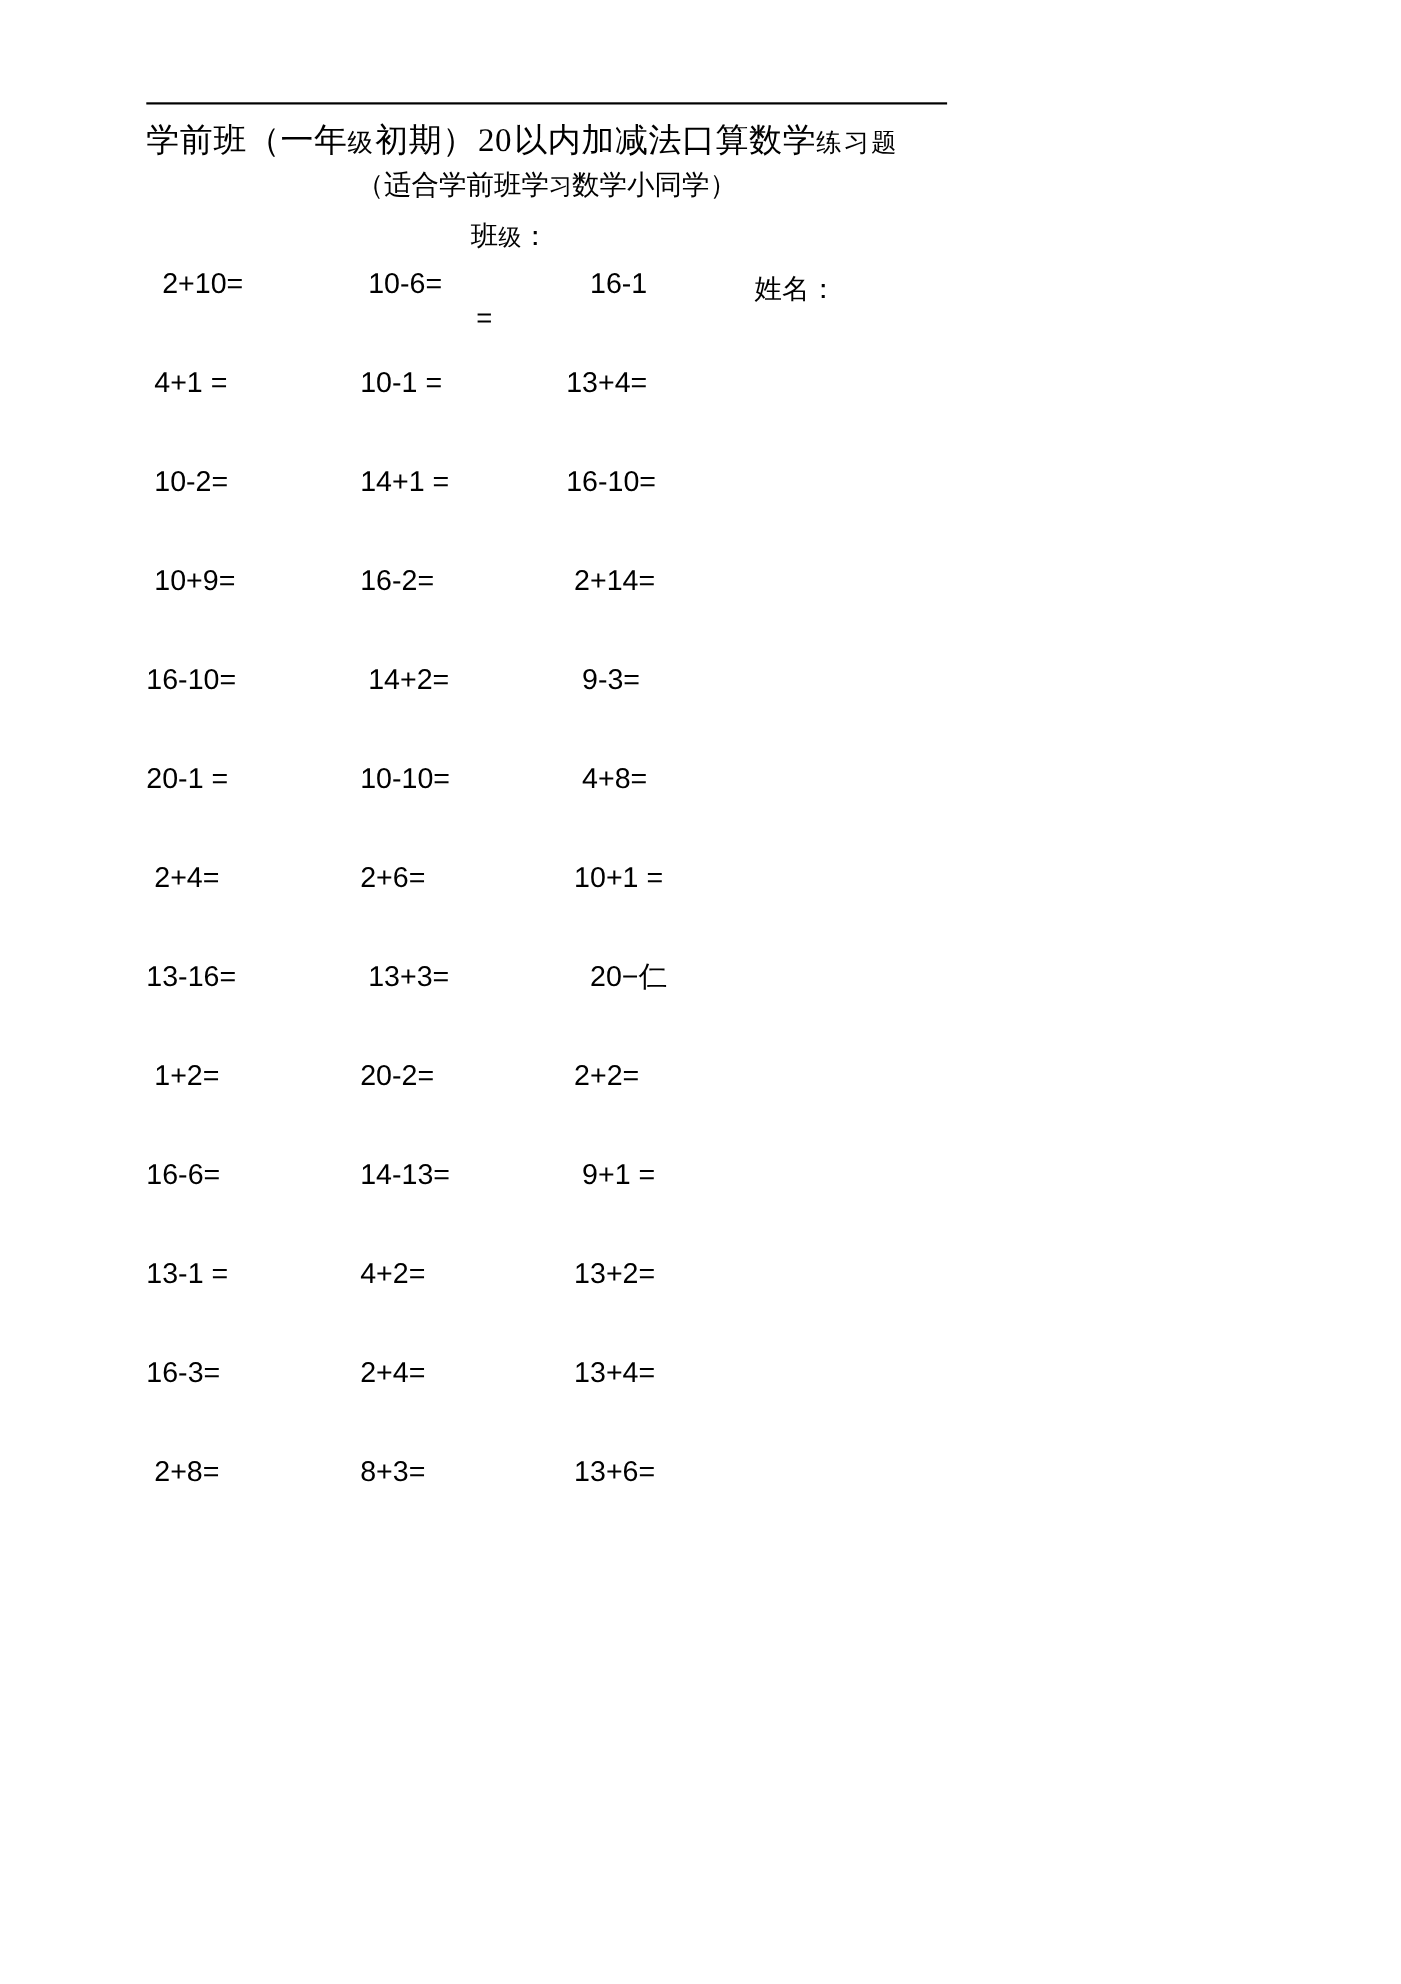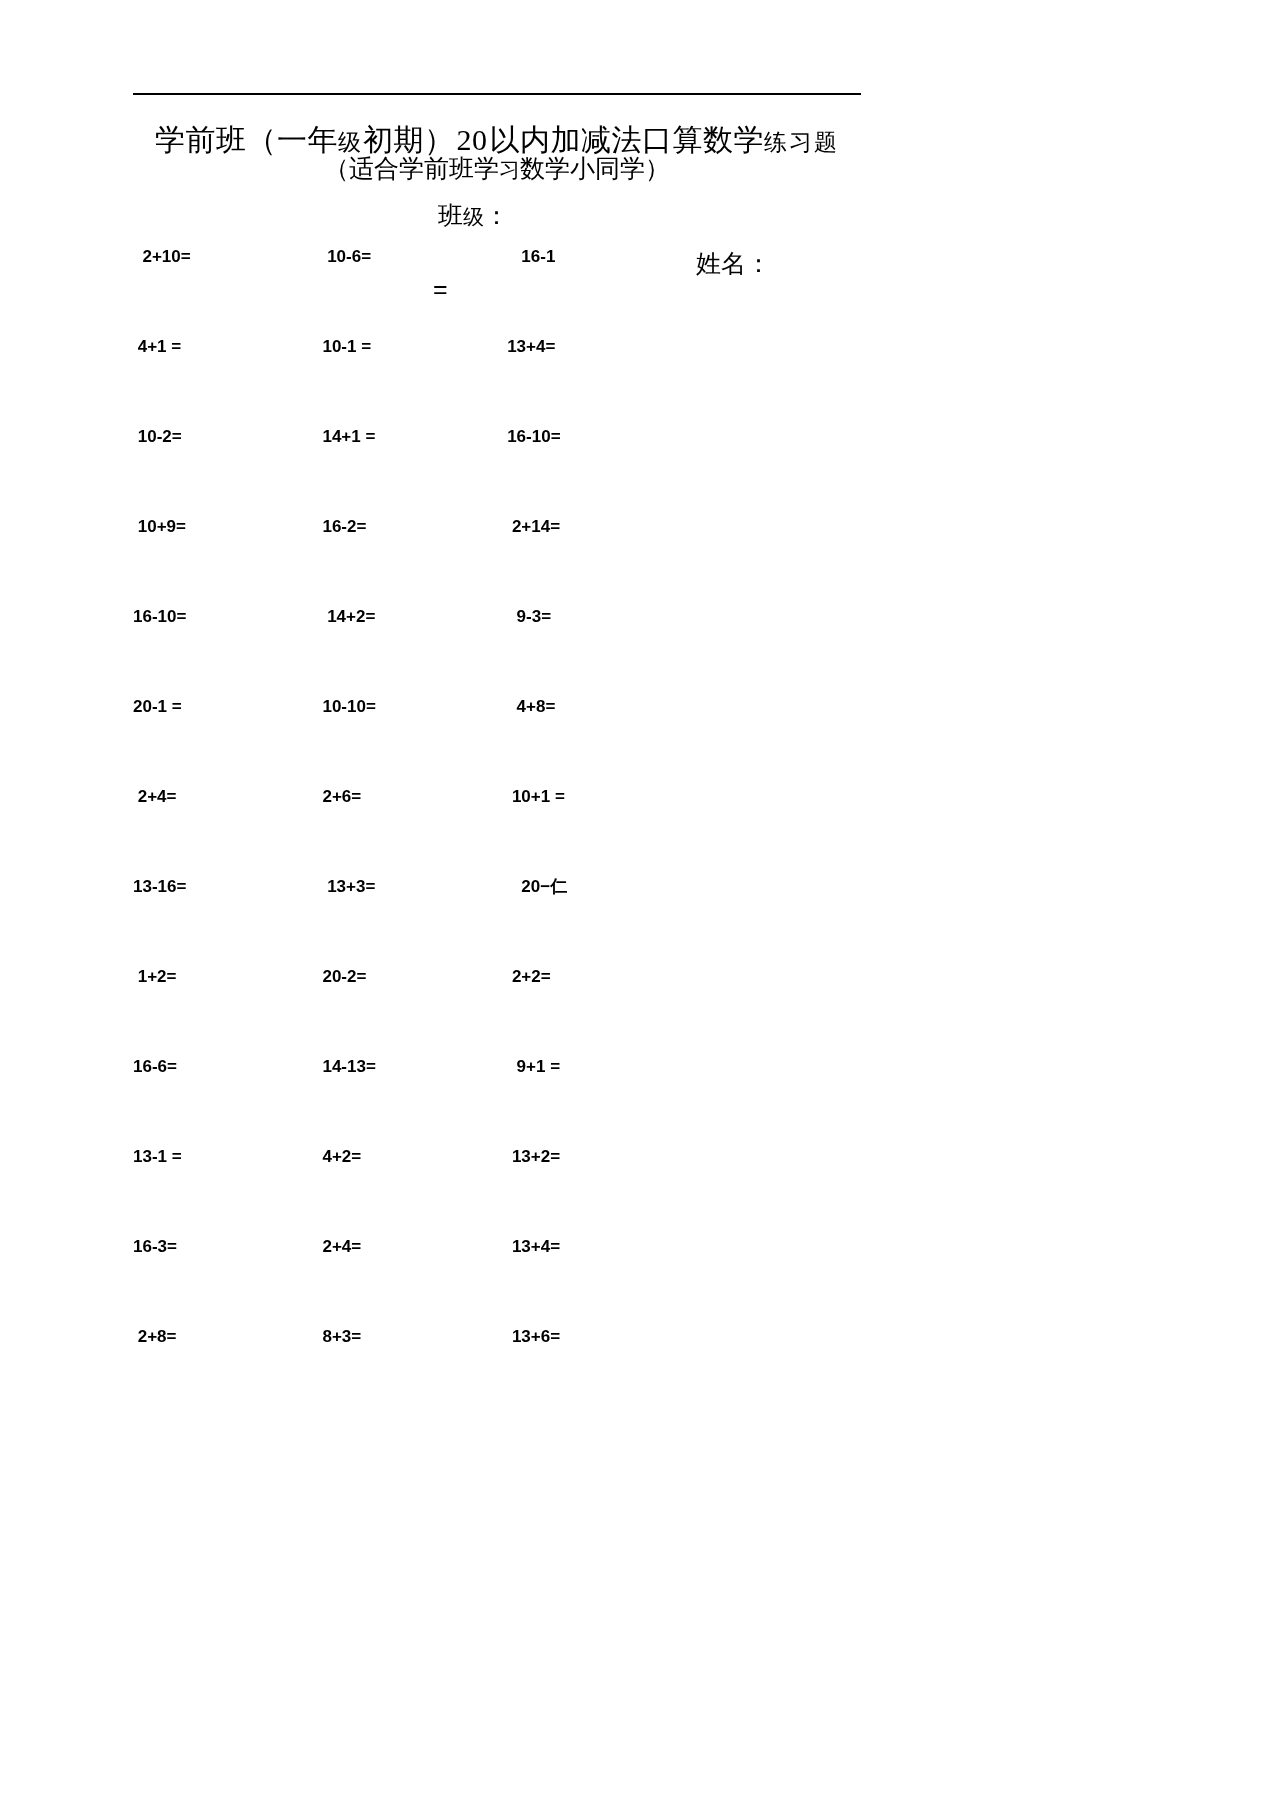--- a/index.html
+++ b/index.html
@@ -31,23 +31,23 @@
     position: absolute;
     left: 0;
     top: 93px;
     width: 728px;
     height: 0;
     border-top: 2px solid #000000;
   }
   .title {
     position: absolute;
     left: 0;
-    top: 120px;
-    width: 728px;
-    text-align: center;
+    top: 108px;
+    width: 728px;
+    text-align: left;
     font-family: "Liberation Serif", "DejaVu Serif", serif;
     font-size: 30px;
     line-height: 40px;
     letter-spacing: 0.5px;
     white-space: nowrap;
   }
   .title .alt {
     font-family: "DejaVu Sans", sans-serif;
     font-size: 23px;
     letter-spacing: 2px;
@@ -66,21 +66,21 @@
     font-size: 25px;
     line-height: 34px;
     white-space: nowrap;
   }
   .subtitle .alt {
     font-family: "DejaVu Sans", sans-serif;
     font-size: 21px;
   }
   .meta-row {
     position: absolute;
-    left: 10px;
+    left: 0;
     top: 198px;
     width: 728px;
     height: 36px;
     font-family: "Liberation Serif", "DejaVu Serif", serif;
     font-size: 25px;
     line-height: 36px;
   }
   .meta-class {
     position: absolute;
     left: 295px;
@@ -107,24 +107,23 @@
     width: 728px;
   }
   .prow {
     position: relative;
     height: 90px;
   }
   .cell {
     position: absolute;
     top: 0;
     font-family: "Liberation Sans", "DejaVu Sans", sans-serif;
-    font-size: 17px;
+    font-size: 26px;
     line-height: 34px;
     white-space: pre;
-    font-weight: bold;
   }
   .c0 { left: 0; width: 180px; }
   .c1 { left: 180px; width: 180px; }
   .c2 { left: 360px; width: 230px; }
   .wrap-eq {
     position: absolute;
     left: 300px;
     top: 34px;
     font-family: "Liberation Sans", "DejaVu Sans", sans-serif;
     font-size: 25px;

